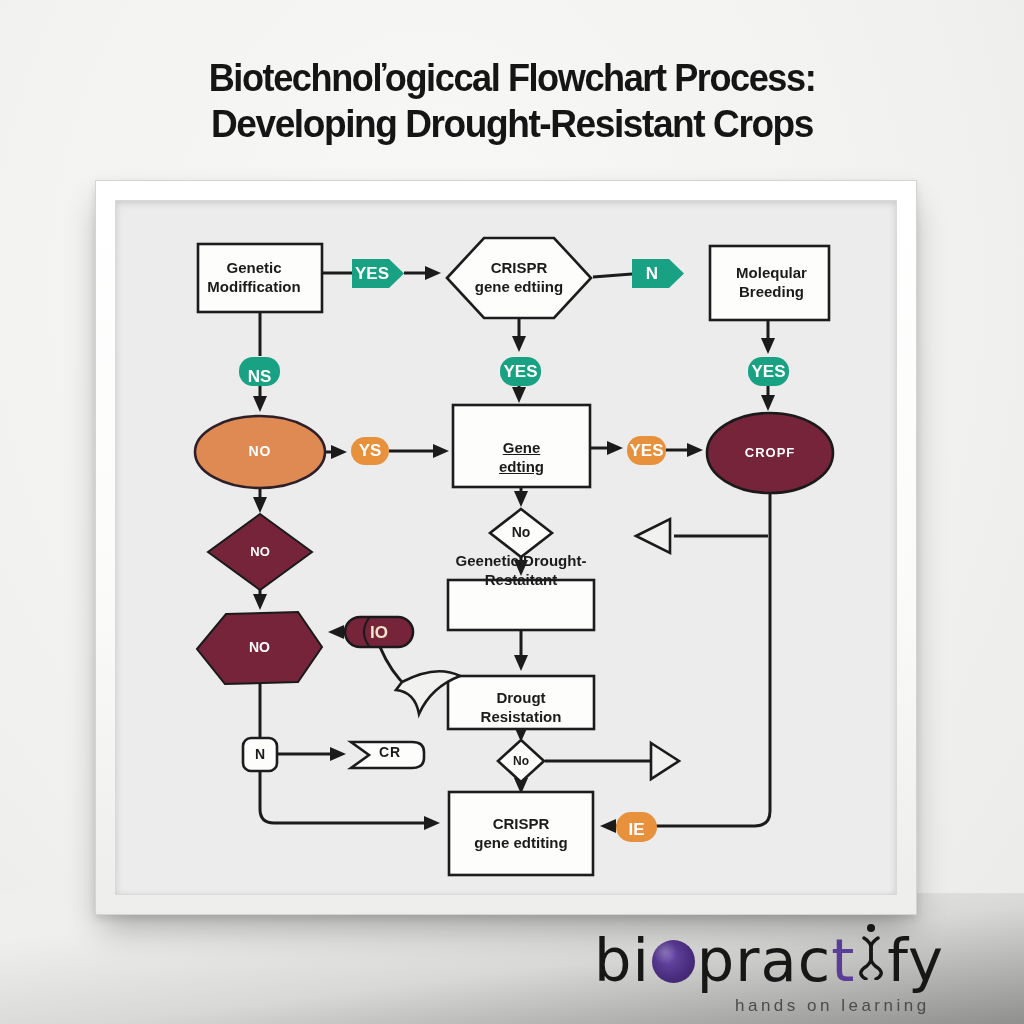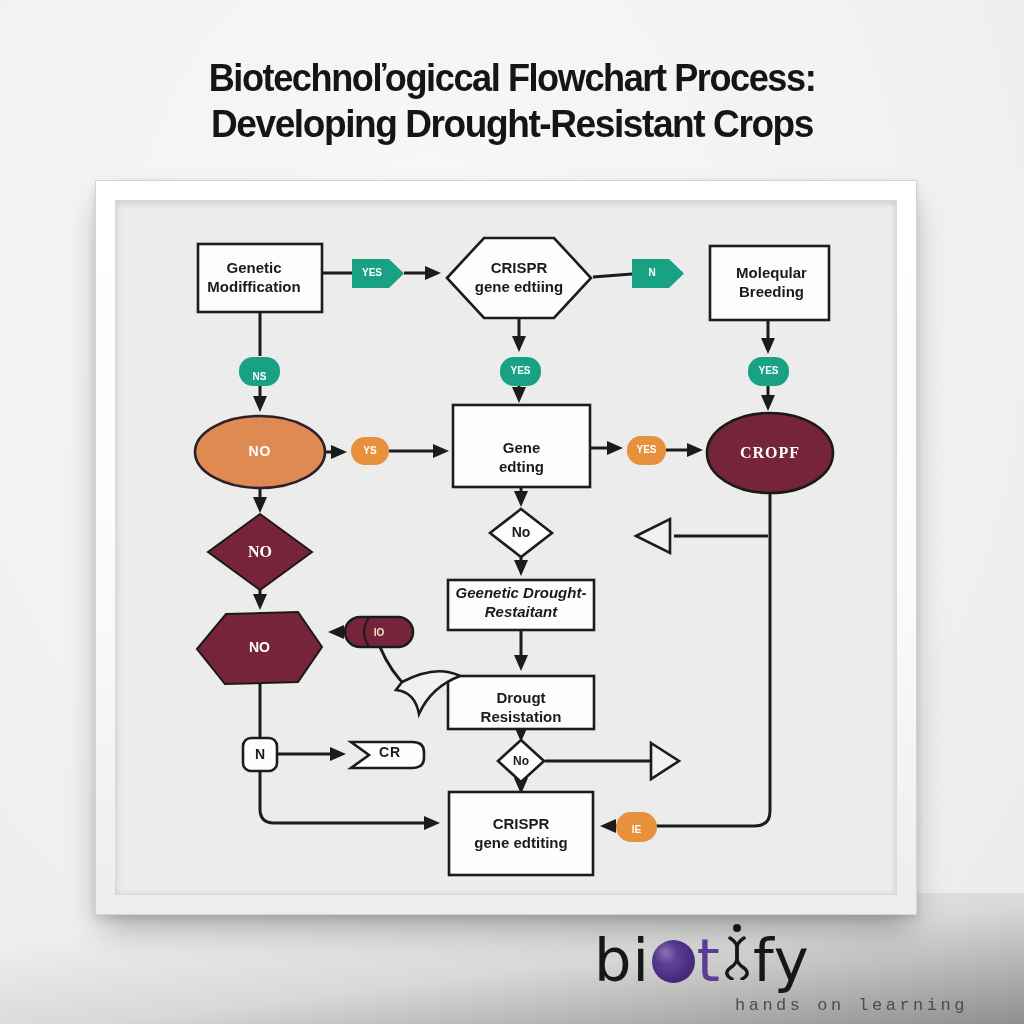--- a/index.html
+++ b/index.html
@@ -20,36 +20,36 @@
     background:linear-gradient(180deg,#ffffff 0%,#fbfbfa 55%,#ededec 100%);
     border:1px solid #d4d4d3;
     box-shadow:0 18px 32px -6px rgba(0,0,0,.30), 0 4px 8px rgba(0,0,0,.10);}
   .mat{position:absolute;inset:19px;background:#ebeceb;border:1px solid #d9d9d8;
     box-shadow:inset 0 2px 7px rgba(0,0,0,.15);}
   svg.flow{position:absolute;left:0;top:0;width:1024px;height:1024px;pointer-events:none;}
   .lbl{position:absolute;display:flex;align-items:center;justify-content:center;
     text-align:center;white-space:pre-line;font-weight:bold;color:#1b1b1b;line-height:1.25;}
   .w{color:#ffffff;}
   .cream{color:#f3e6c8;}
-  .fs15{font-size:15px;} .fs14{font-size:14px;} .fs13{font-size:16px;font-family:Liberation Serif, serif;}
-  .fs12{font-size:12px;} .fs11{font-size:10px;}
+  .fs15{font-size:15px;} .fs14{font-size:14px;} .fs13{font-size:13px;}
+  .fs12{font-size:12px;} .fs11{font-size:17px;}
   .ls1{letter-spacing:1px;}
   
   .logo{position:absolute;left:594px;top:924px;display:flex;align-items:flex-end;
     color:#171717;font-family:"DejaVu Sans", sans-serif;font-size:59px;
     font-weight:400;letter-spacing:1px;line-height:1;}
   .logo .purple{color:#5a3d96;}
   .sphere{width:43px;height:43px;border-radius:50%;margin:0 2px 7px 2px;
     background:
       radial-gradient(circle at 30% 28%, rgba(255,255,255,.25) 0%, rgba(255,255,255,0) 28%),
       radial-gradient(circle at 40% 40%, #6a4aa8 0%, #4b2e80 55%, #362063 100%);
     display:inline-block;}
   .helix{margin:0 3px 1px 3px;display:inline-block;}
   .tagline{position:absolute;left:735px;top:996px;font-size:17px;color:#4c4c4c;
-    letter-spacing:3.5px;font-family:Liberation Mono, monospace;}
+    letter-spacing:3.5px;font-family:Liberation Sans, sans-serif;}
 </style>
 </head>
 <body>
 
 <div class="wall"></div>
 <div class="bottom-band"></div>
 
 <div class="title">
   <div class="t1">Biotechnoľogiccal Flowchart Process:</div>
   <div class="t2">Developing Drought-Resistant Crops</div>
@@ -149,43 +149,44 @@
 gene edtiing</div>
 <div class="lbl fs11 w" style="left:632px;top:259px;width:40px;height:29px;">N</div>
 <div class="lbl fs15" style="left:710px;top:246px;width:123px;height:74px;">Moleqular
 Breeding</div>
 
 <div class="lbl fs11 w" style="left:239px;top:357px;width:41px;height:40px;">NS</div>
 <div class="lbl fs11 w" style="left:500px;top:357px;width:41px;height:29px;">YES</div>
 <div class="lbl fs11 w" style="left:748px;top:357px;width:41px;height:29px;">YES</div>
 <div class="lbl fs14 w ls1" style="left:195px;top:416px;width:130px;height:72px;">NO</div>
 <div class="lbl fs11 w" style="left:351px;top:437px;width:38px;height:28px;">YS</div>
-<div class="lbl fs15" style="left:453px;top:405px;width:137px;height:106px;">Gene
+<div class="lbl fs15" style="left:453px;top:405px;width:137px;height:106px;text-decoration:underline;">Gene
 edting</div>
 <div class="lbl fs11 w" style="left:627px;top:436px;width:39px;height:29px;">YES</div>
 <div class="lbl fs13 w ls1" style="left:707px;top:413px;width:126px;height:80px;">CROPF</div>
 
 <div class="lbl fs13 w" style="left:208px;top:514px;width:104px;height:76px;">NO</div>
 <div class="lbl fs14" style="left:490px;top:511px;width:62px;height:44px;">No</div>
-<div class="lbl fs15" style="left:448px;top:584px;width:146px;height:37px;font-style:italic;">Geenetic Drought-
+<div class="lbl fs15" style="left:448px;top:552px;width:146px;height:37px;">Geenetic Drought-
 Restaitant</div>
 <div class="lbl fs14 w" style="left:197px;top:612px;width:125px;height:72px;">NO</div>
 <div class="lbl fs11 cream" style="left:345px;top:617px;width:68px;height:32px;">IO</div>
 <div class="lbl fs15" style="left:448px;top:676px;width:146px;height:64px;">Drougt
 Resistation</div>
 <div class="lbl fs14" style="left:243px;top:738px;width:34px;height:33px;">N</div>
 <div class="lbl fs14 ls1" style="left:356px;top:742px;width:68px;height:21px;">CR</div>
 <div class="lbl fs12" style="left:498px;top:740px;width:46px;height:42px;">No</div>
 <div class="lbl fs15" style="left:449px;top:792px;width:144px;height:83px;">CRISPR
 gene edtiting</div>
 <div class="lbl fs11 w" style="left:616px;top:812px;width:41px;height:36px;">IE</div>
 
 <div class="logo">
   <span>bi</span>
     <span class="sphere"></span>
+    <span>prac</span>
     <span class="purple">t</span>
     <span class="helix">
     <svg width="26" height="56" viewBox="0 0 26 56">
       <circle cx="13" cy="4" r="4" fill="#171717"></circle>
       <path d="M6,14 C22,24 4,34 20,44 C25,48 24,52 18,55" fill="none" stroke="#171717" stroke-width="3.4" stroke-linecap="round"></path>
       <path d="M20,14 C4,24 22,34 6,44 C1,48 2,52 8,55" fill="none" stroke="#171717" stroke-width="3.4" stroke-linecap="round"></path>
     </svg>
   </span>
     <span>fy</span>
 </div>

